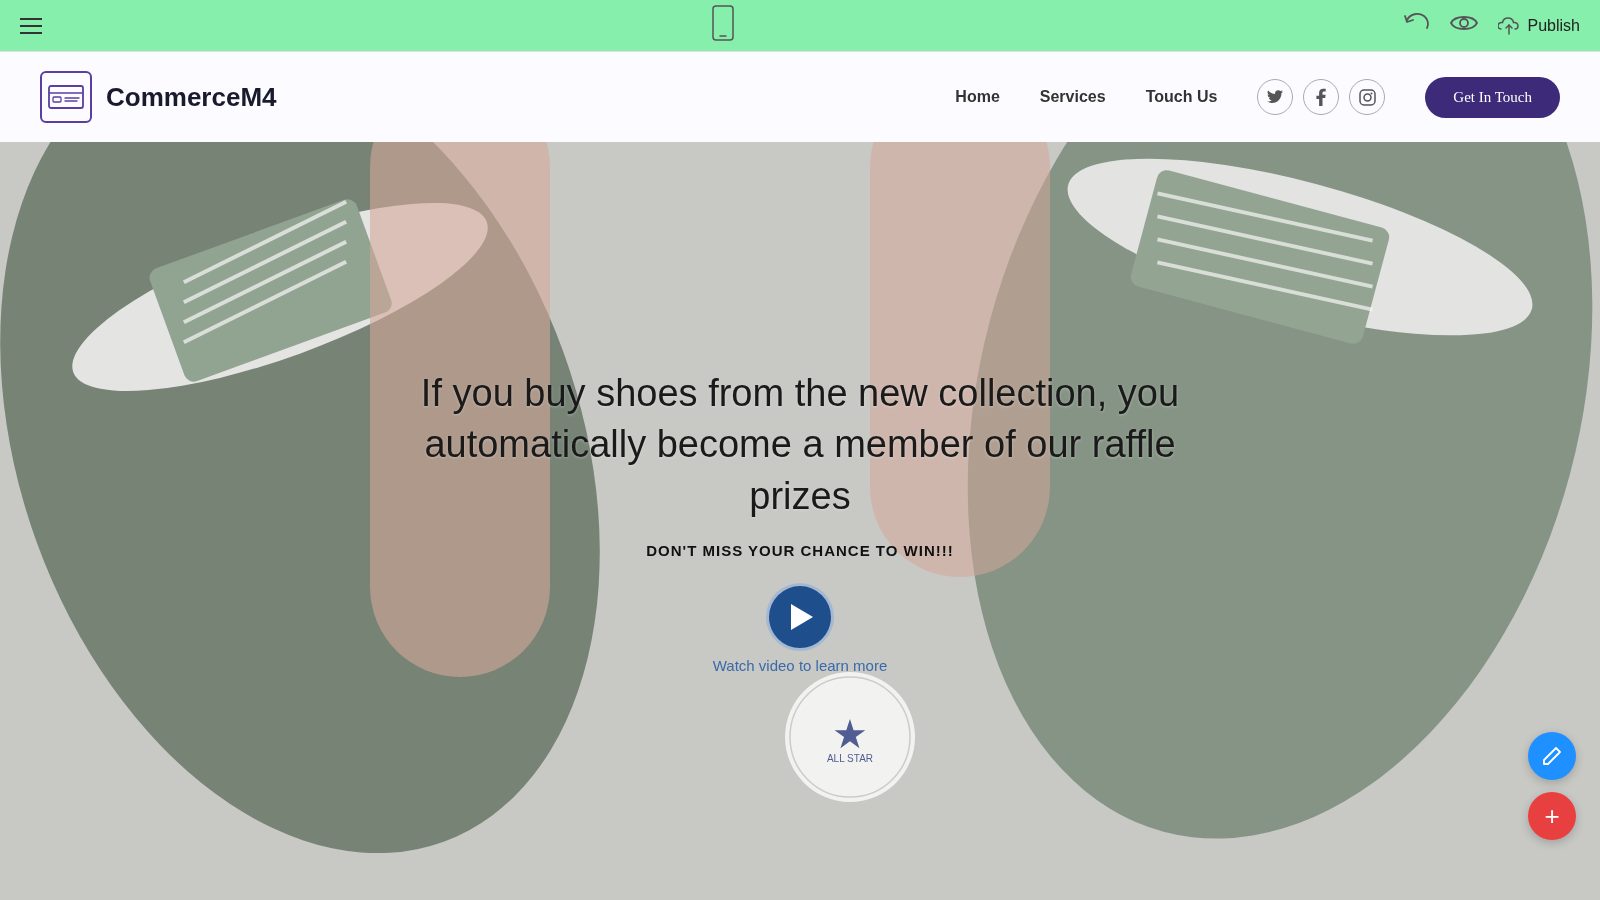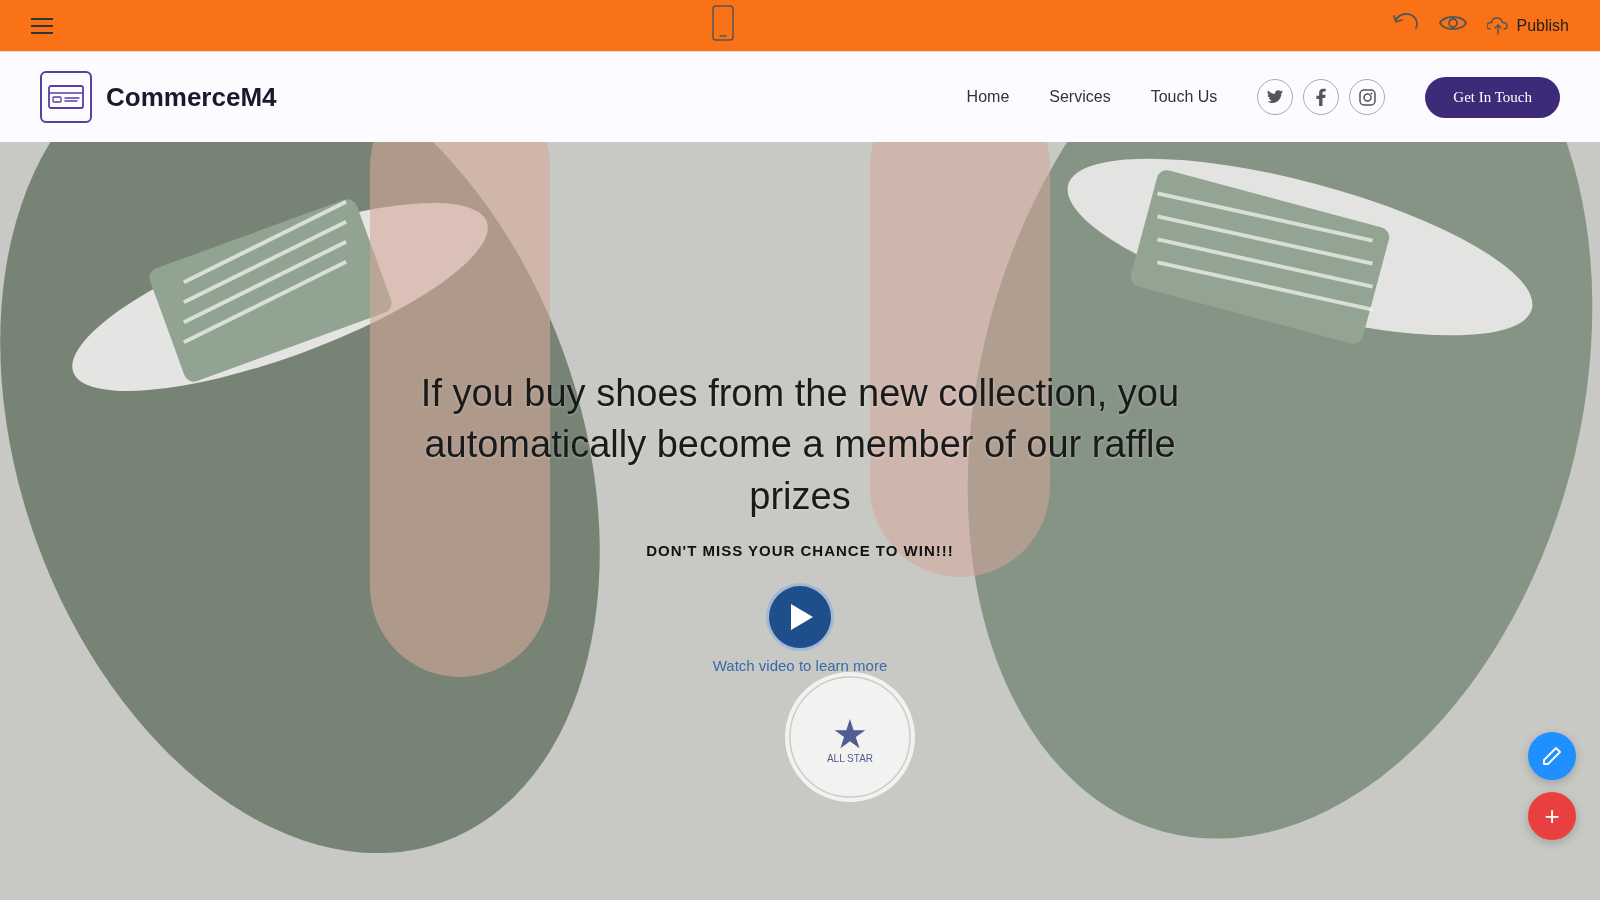--- a/index.html
+++ b/index.html
@@ -3,25 +3,25 @@
   <meta charset="utf-8">
   <style>
     * { margin: 0; padding: 0; box-sizing: border-box; }
     body { width: 1600px; height: 900px; overflow: hidden; font-family: 'Helvetica Neue', Arial, sans-serif; background: #f0f0f0; }
 
     
     .top-toolbar {
       position: fixed;
       top: 0; left: 0; right: 0;
       height: 52px;
-      background: #f97316;
+      background: #86efac;
       display: flex;
       align-items: center;
       justify-content: space-between;
-      padding: 0 31px;
+      padding: 0 20px;
       z-index: 100;
       border-bottom: 1px solid #e0e0e0;
     }
     .toolbar-left { display: flex; align-items: center; gap: 16px; }
     .hamburger-icon { display: flex; flex-direction: column; gap: 5px; cursor: pointer; }
     .hamburger-icon span { display: block; width: 22px; height: 2px; background: #333; }
     .toolbar-center { display: flex; align-items: center; }
     .phone-icon { font-size: 22px; color: #555; }
     .toolbar-right { display: flex; align-items: center; gap: 20px; }
     .undo-icon { font-size: 20px; color: #555; cursor: pointer; }
@@ -54,21 +54,21 @@
     .site-logo { display: flex; align-items: center; gap: 14px; }
     .logo-icon {
       width: 52px; height: 52px;
       border: 2px solid #5a3fa0;
       border-radius: 6px;
       display: flex; align-items: center; justify-content: center;
     }
     .logo-icon svg { width: 38px; height: 38px; }
     .site-name { font-size: 26px; font-weight: 600; color: #1a1a2e; }
     .site-nav { display: flex; align-items: center; gap: 40px; }
-    .nav-link { font-size: 16px; color: #333; text-decoration: none; cursor: pointer; }
+    .nav-link { font-size: 16px; color: #333; text-decoration: none; cursor: pointer; font-weight: bold; }
     .social-icons { display: flex; align-items: center; gap: 10px; }
     .social-btn {
       width: 36px; height: 36px;
       border-radius: 50%;
       border: 1.5px solid #aaa;
       display: flex; align-items: center; justify-content: center;
       cursor: pointer; color: #555; font-size: 15px;
       background: none;
     }
     .get-in-touch-btn {

